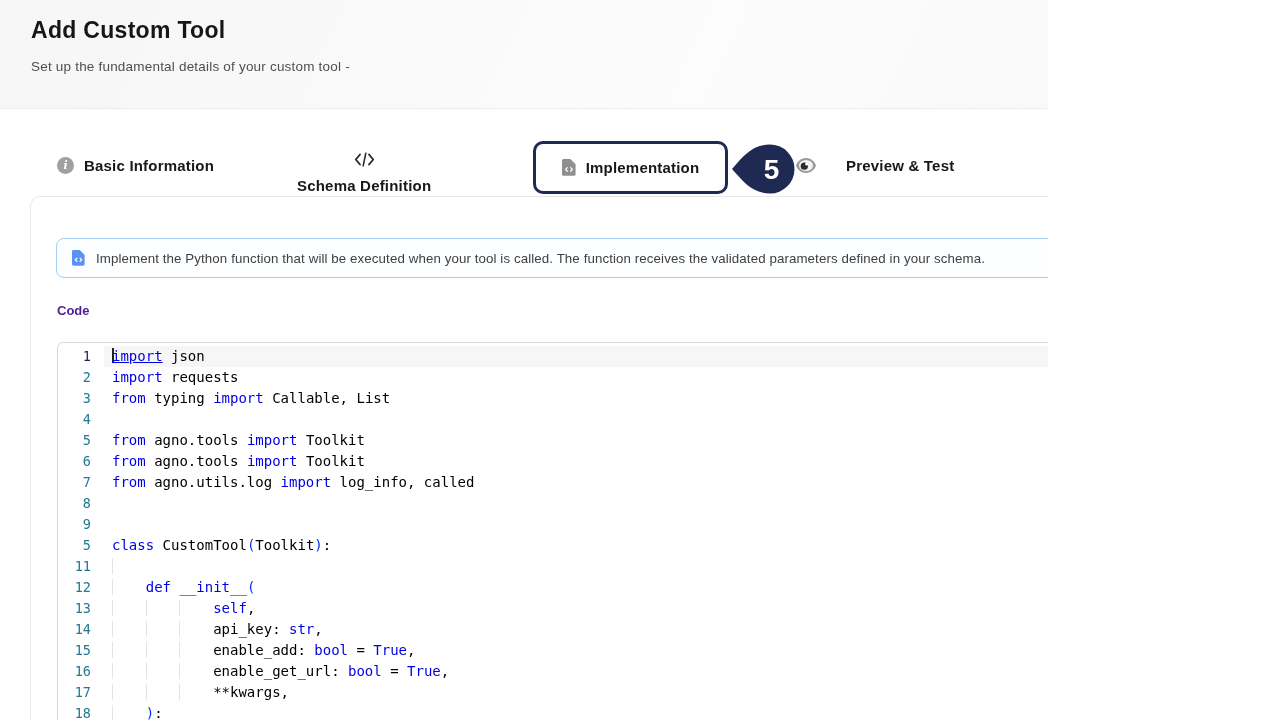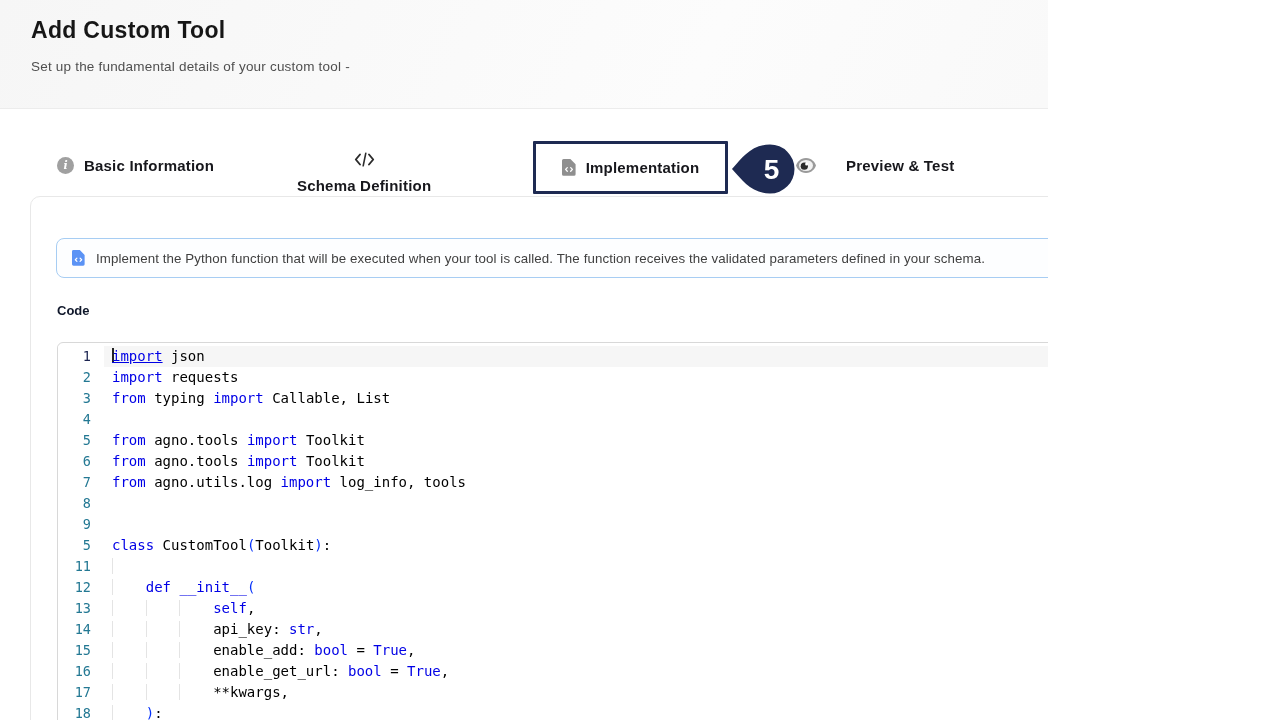--- a/index.html
+++ b/index.html
@@ -15,40 +15,40 @@
   .page-subtitle{position:absolute;left:31px;top:59px;margin:0;font-size:13.5px;color:#4f4f4f;
     letter-spacing:.2px;text-align:center;}
 
   
   .tab{position:absolute;display:flex;align-items:center;gap:10px;height:26px;cursor:pointer;}
   .tab-label{font-size:15px;font-weight:600;color:#17171c;letter-spacing:.2px;white-space:nowrap;}
   .tab-basic{left:57px;top:152px;}
   .tab-schema{left:297px;top:152px;flex-direction:column;}
   .tab-preview{left:795px;top:152px;gap:29px;}
   .tab-impl-box{position:absolute;left:533px;top:141px;width:195px;height:53px;box-sizing:border-box;
-    border:3.5px solid #1e2a52;border-radius:1px;display:flex;align-items:center;
+    border:3.5px solid #1e2a52;border-radius:10px;display:flex;align-items:center;
     justify-content:center;gap:10px;background:#fff;}
   .tab-impl-box .tab-label{font-weight:700;}
   .icon-circle{width:17px;height:17px;border-radius:50%;background:#a0a0a0;color:#fff;
     font-size:11px;font-weight:700;font-style:italic;display:flex;align-items:center;
     justify-content:center;font-family:"DejaVu Serif",serif;flex:none;}
   .marker5{position:absolute;left:730px;top:143px;width:66px;height:52px;}
 
   
   .card{position:absolute;left:30px;top:196px;width:1330px;height:640px;background:#fff;
     border:1px solid #e8e8e8;border-radius:10px;}
 
   
   .banner{position:absolute;left:56px;top:238px;width:1268px;height:40px;box-sizing:border-box;
     border:1px solid #a7cdf3;border-radius:8px;background:#fdfeff;display:flex;
     align-items:center;gap:11px;padding-left:15px;}
   .banner-text{font-size:13.3px;color:#404040;letter-spacing:.1px;}
 
   
-  .code-label{position:absolute;left:57px;top:303px;font-size:13px;font-weight:700;color:#0f172a;}
+  .code-label{position:absolute;left:57px;top:303px;font-size:13px;font-weight:700;color:#4c1d95;}
   .editor{position:absolute;left:57px;top:342px;width:1243px;height:400px;box-sizing:border-box;
     border:1px solid #d8d8d8;border-radius:6px;background:#fff;padding-top:3px;overflow:hidden;
     font-family:"DejaVu Sans Mono",monospace;font-size:14px;}
   .row{display:flex;height:21px;line-height:21px;}
   .gutter{width:46px;flex:none;text-align:right;padding-right:13px;box-sizing:border-box;
     color:#237893;font-size:13.5px;background:#fff;}
   .row.active .gutter{color:#1b2450;}
   .codeline{flex:1;white-space:pre;color:#000;padding-left:8px;}
   .row.active .codeline{background:#f6f6f6;}
   .tok-p{color:#000;}
@@ -150,21 +150,21 @@
         <div class="row">
           <div class="gutter">5</div>
           <div class="codeline"><span class="tok-k">from</span><span class="tok-p"> agno.tools </span><span class="tok-k">import</span><span class="tok-p"> Toolkit</span></div>
         </div>
         <div class="row">
           <div class="gutter">6</div>
           <div class="codeline"><span class="tok-k">from</span><span class="tok-p"> agno.tools </span><span class="tok-k">import</span><span class="tok-p"> Toolkit</span></div>
         </div>
         <div class="row">
           <div class="gutter">7</div>
-          <div class="codeline"><span class="tok-k">from</span><span class="tok-p"> agno.utils.log </span><span class="tok-k">import</span><span class="tok-p"> log_info, tools</span></div>
+          <div class="codeline"><span class="tok-k">from</span><span class="tok-p"> agno.utils.log </span><span class="tok-k">import</span><span class="tok-p"> log_info, called</span></div>
         </div>
         <div class="row">
           <div class="gutter">8</div>
           <div class="codeline"></div>
         </div>
         <div class="row">
           <div class="gutter">9</div>
           <div class="codeline"></div>
         </div>
         <div class="row">

